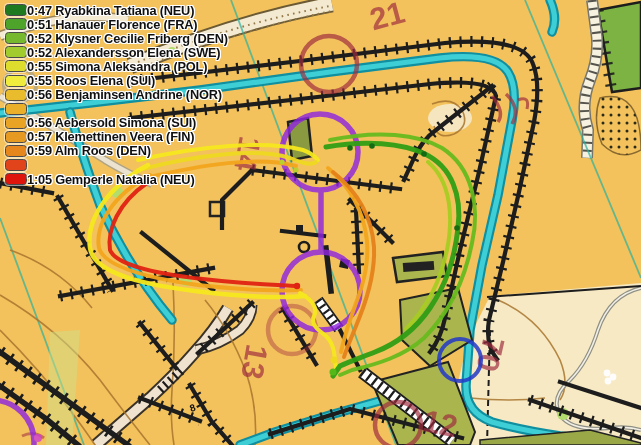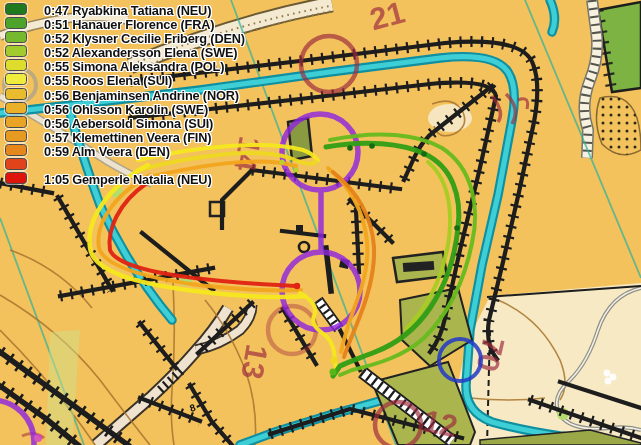--- a/index.html
+++ b/index.html
@@ -19,21 +19,21 @@
   .contour{stroke:#a8742e;stroke-width:1.6;fill:none;opacity:.85;}
   .northline{stroke:#28b0a0;stroke-width:1.8;fill:none;opacity:.7;}
   .track{fill:none;stroke-linecap:round;stroke-linejoin:round;opacity:.95;}
   .maroon{opacity:.68;}
   .maroon text{font-weight:bold;font-size:31px;font-family:"Liberation Sans",sans-serif;}
   
   #legend{
     position:absolute;left:5px;top:3px;z-index:5;
   }
   .legend-row{
-    display:flex;align-items:flex-start;gap:17px;height:14.1px;
+    display:flex;align-items:center;gap:0;height:14.1px;
     font-size:12.8px;font-weight:bold;color:#101010;letter-spacing:-0.2px;
     white-space:nowrap;
   }
   .legend-text{
     text-shadow:1px 0 0 #fff,-1px 0 0 #fff,0 1px 0 #fff,0 -1px 0 #fff,
       1px 1px 0 #fff,-1px -1px 0 #fff,1px -1px 0 #fff,-1px 1px 0 #fff;
   }
   .swatch{
     width:20px;height:10px;flex:none;border:1.6px solid #4a4a4a;border-radius:3.5px;
     box-shadow:0 0 0 1px rgba(255,255,255,.55);
@@ -283,33 +283,32 @@
   <div class="legend-row">
     <span class="swatch" style="background-color: rgb(239, 236, 62);"></span>
     <span class="legend-text"><span>0:55</span> <span>Roos Elena</span> <span class="nat">SUI</span></span>
   </div>
   <div class="legend-row">
     <span class="swatch" style="background-color: rgb(233, 188, 46);"></span>
     <span class="legend-text"><span>0:56</span> <span>Benjaminsen Andrine</span> <span class="nat">NOR</span></span>
   </div>
   <div class="legend-row">
     <span class="swatch" style="background-color: rgb(234, 176, 42);"></span>
-    <span class="legend-text"><span>0:56</span> <span>Ohlsson Karolin</span> <span class="nat">SWE</span></span>
   </div>
   <div class="legend-row">
     <span class="swatch" style="background-color: rgb(233, 164, 38);"></span>
     <span class="legend-text"><span>0:56</span> <span>Aebersold Simona</span> <span class="nat">SUI</span></span>
   </div>
   <div class="legend-row">
     <span class="swatch" style="background-color: rgb(231, 154, 34);"></span>
     <span class="legend-text"><span>0:57</span> <span>Klemettinen Veera</span> <span class="nat">FIN</span></span>
   </div>
   <div class="legend-row">
     <span class="swatch" style="background-color: rgb(229, 135, 29);"></span>
-    <span class="legend-text"><span>0:59</span> <span>Alm Veera</span> <span class="nat">DEN</span></span>
+    <span class="legend-text"><span>0:59</span> <span>Alm Roos</span> <span class="nat">DEN</span></span>
   </div>
   <div class="legend-row">
     <span class="swatch" style="background-color: rgb(225, 67, 26);"></span>
   </div>
   <div class="legend-row">
     <span class="swatch" style="background-color: rgb(222, 21, 12);"></span>
     <span class="legend-text"><span>1:05</span> <span>Gemperle Natalia</span> <span class="nat">NEU</span></span>
   </div>
 </div>
 

